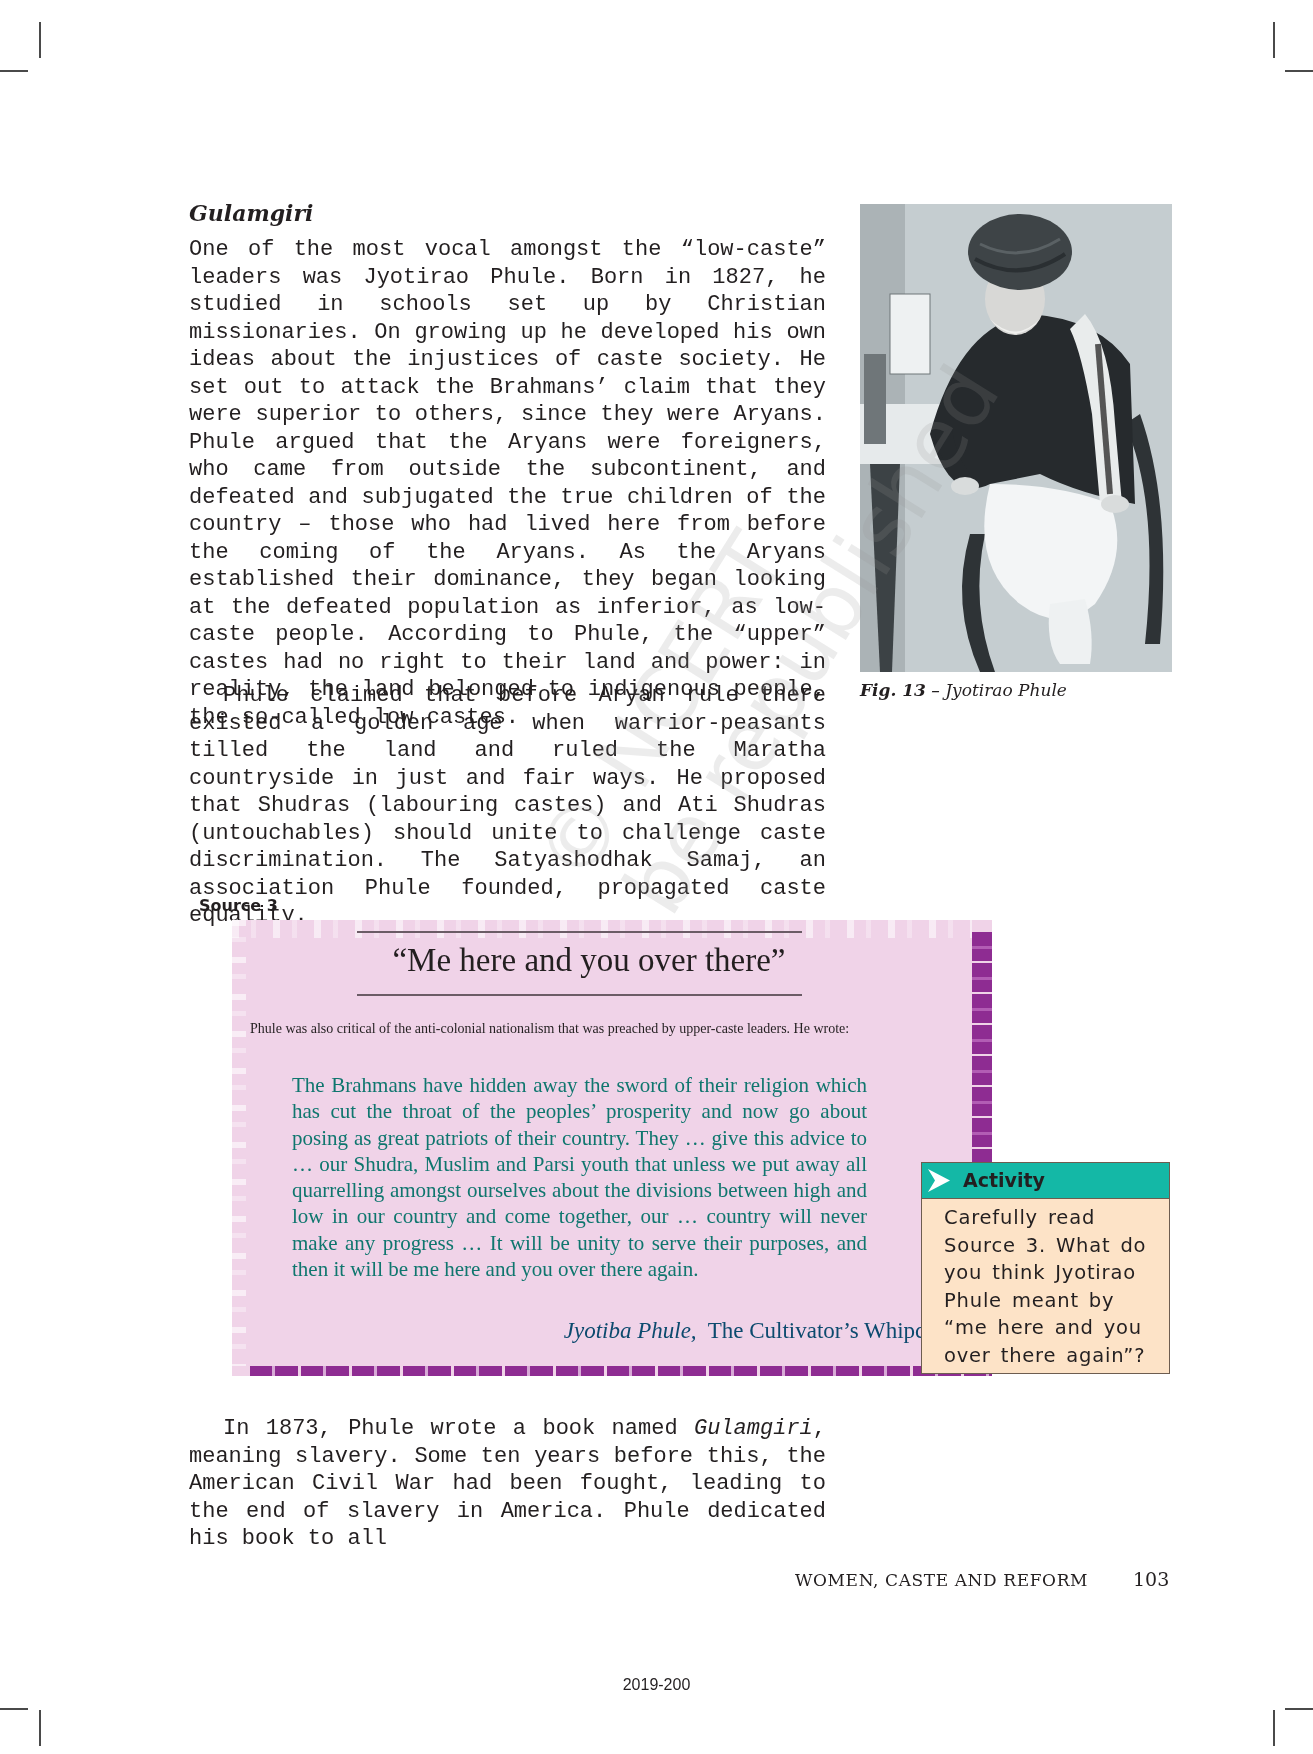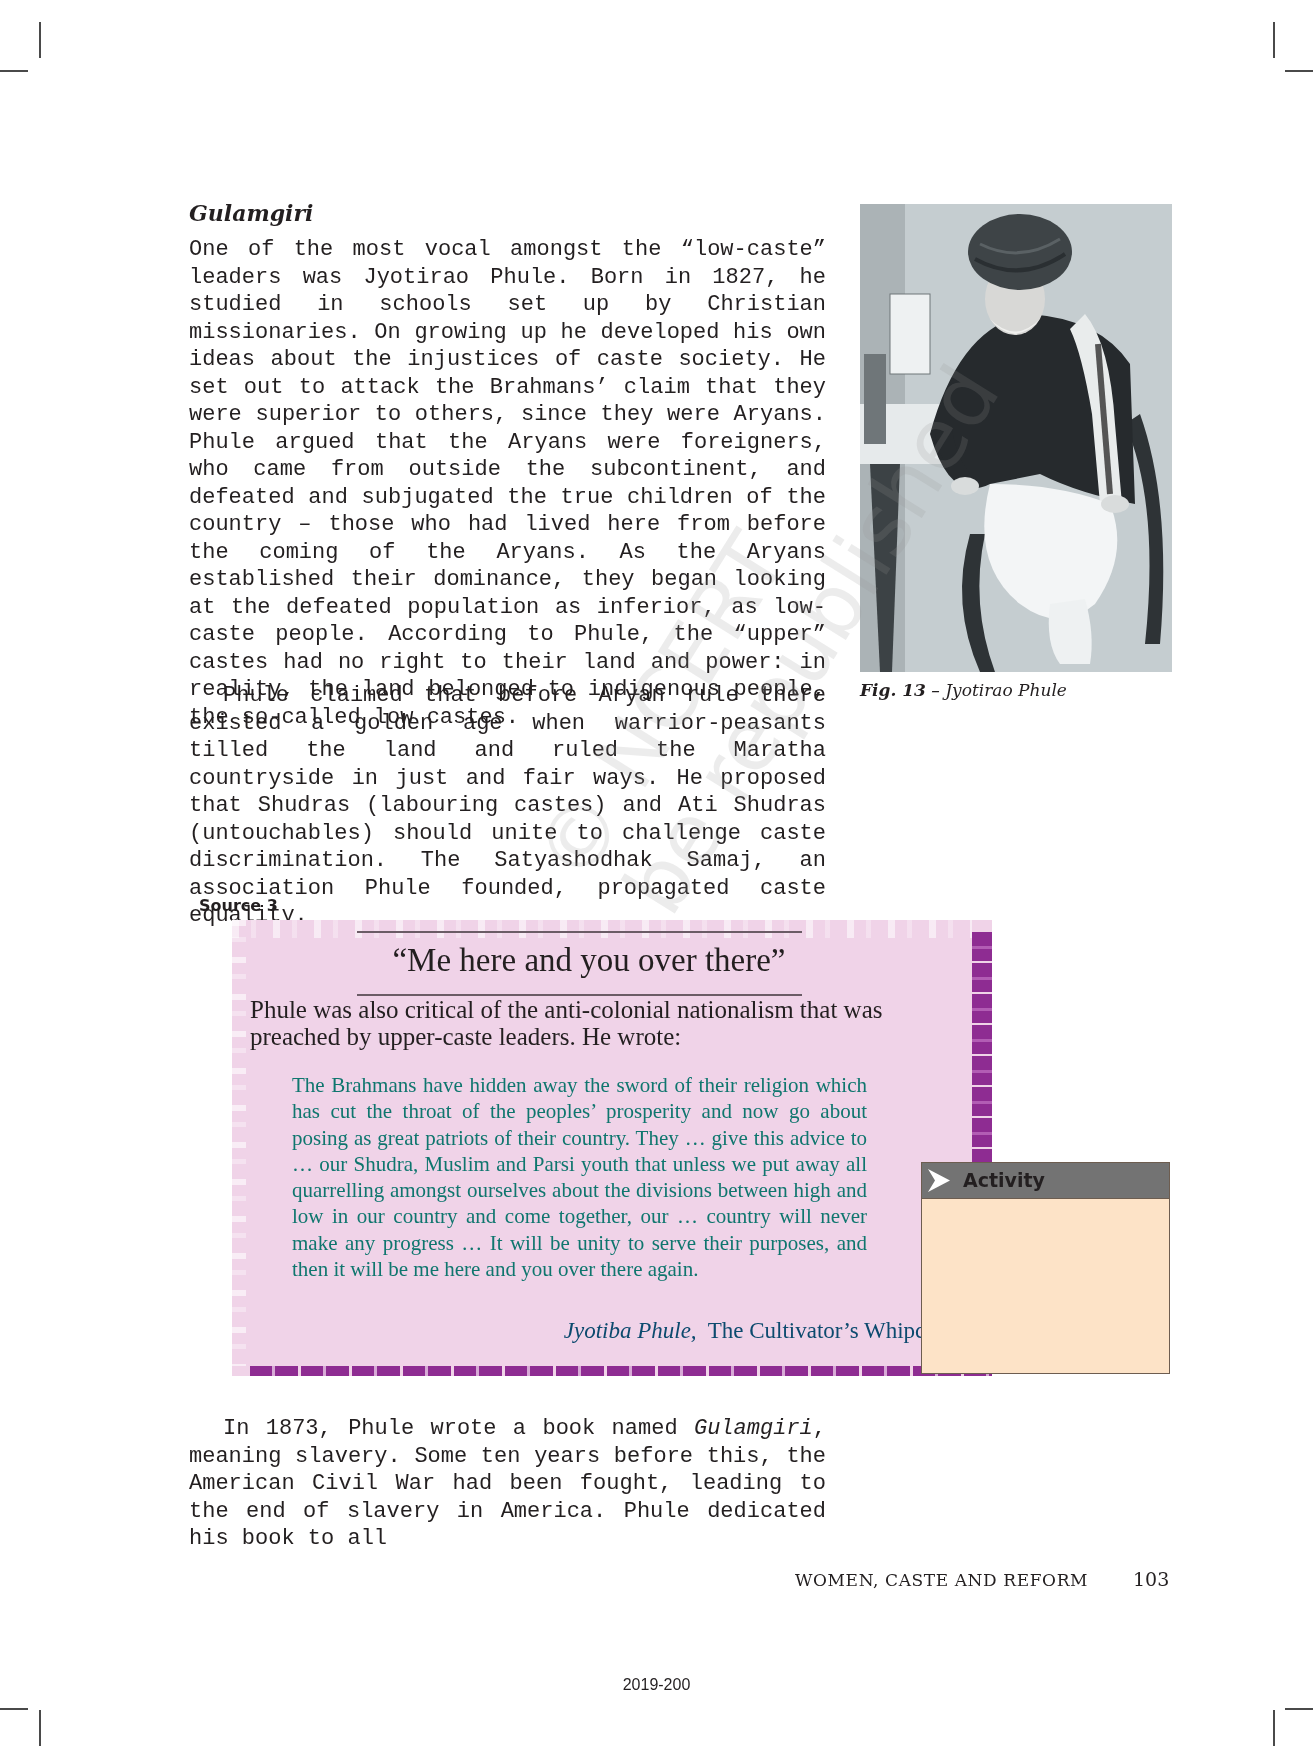--- a/index.html
+++ b/index.html
@@ -74,41 +74,41 @@
     background: repeating-linear-gradient(90deg, #8e2c92 0 22px, #d7a9d6 22px 25px, #8e2c92 25px 48px, #f0d3e8 48px 51px);
   }
   .source-rule {
     position: absolute; left: 125px; width: 445px; height: 2px; background: #6b5c66;
   }
   .source-title {
     position: absolute; left: 0; width: 714px; top: 22px; text-align: center;
     font-family: "Liberation Serif", serif; font-size: 33px; color: #231f20;
   }
   .source-intro {
-    position: absolute; left: 18px; top: 76px; width: 670px;
-    font-family: "Liberation Serif", serif; font-size: 25px; line-height: 27px; color: #231f20;
+    position: absolute; left: 18px; top: 95px; width: 670px;
+    font-family: "Liberation Serif", serif; font-size: 14px; line-height: 27px; color: #231f20;
   }
   .source-quote {
     position: absolute; left: 60px; top: 152px; width: 575px;
     font-family: "Liberation Serif", serif; font-size: 21px; line-height: 26.3px;
     text-align: justify; color: #0f766e;
   }
   .source-cite {
     position: absolute; right: 36px; top: 398px;
     font-family: "Liberation Serif", serif; font-size: 23px; color: #0c4a6e;
   }
   .source-cite i { font-style: italic; }
 
   .activity-box {
     position: absolute; left: 921px; top: 1162px; width: 249px; height: 212px;
     background: #fde3c7; border: 1px solid #6d5d50; box-sizing: border-box;
   }
   .activity-header {
     position: absolute; left: 0; top: 0; right: 0; height: 35px;
-    background: #737373; border-bottom: 1px solid #6d5d50;
+    background: #14b8a6; border-bottom: 1px solid #6d5d50;
   }
   .activity-arrow {
     position: absolute; left: 4px; top: 5px; width: 26px; height: 25px;
   }
   .activity-title {
     position: absolute; left: 41px; top: 6px;
     font-family: "DejaVu Sans", sans-serif; font-weight: bold; font-size: 19px; color: #231f20;
   }
   .activity-body {
     position: absolute; left: 22px; top: 41px; width: 220px;
@@ -209,20 +209,21 @@
   </div>
 </div>
 
 <div class="activity-box">
   <div class="activity-header">
     <svg class="activity-arrow" viewBox="0 0 26 25">
       <path d="M2 1 L24 12.5 L2 24 L9 12.5 Z" fill="#ffffff"></path>
     </svg>
     <span class="activity-title">Activity</span>
   </div>
+  <div class="activity-body">Carefully read Source 3. What do you think Jyotirao Phule meant by “me here and you over there again”?</div>
 </div>
 
 <div class="body-text" id="para3">
   <p class="indent"><span>In 1873, Phule wrote a book named </span><i>Gulamgiri</i><span>, meaning slavery. Some ten years before this, the American Civil War had been fought, leading to the end of slavery in America. Phule dedicated his book to all</span></p>
 </div>
 
 <div class="footer-running">WOMEN, CASTE AND REFORM</div>
 <div class="footer-page">103</div>
 <div class="footer-year">2019-200</div>
 

